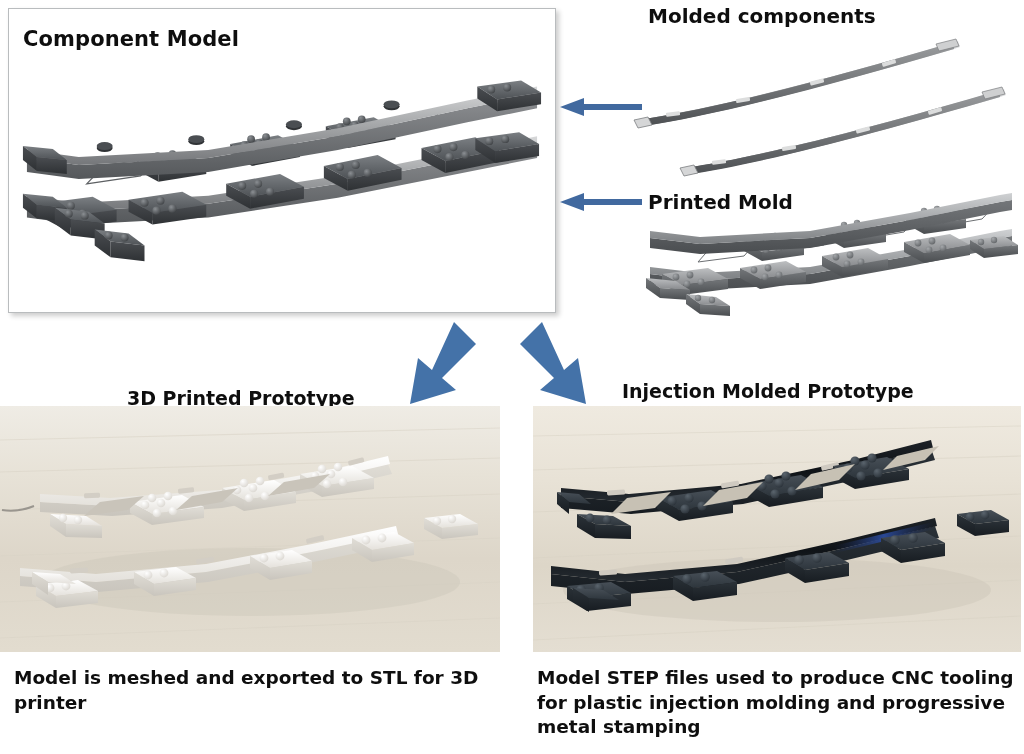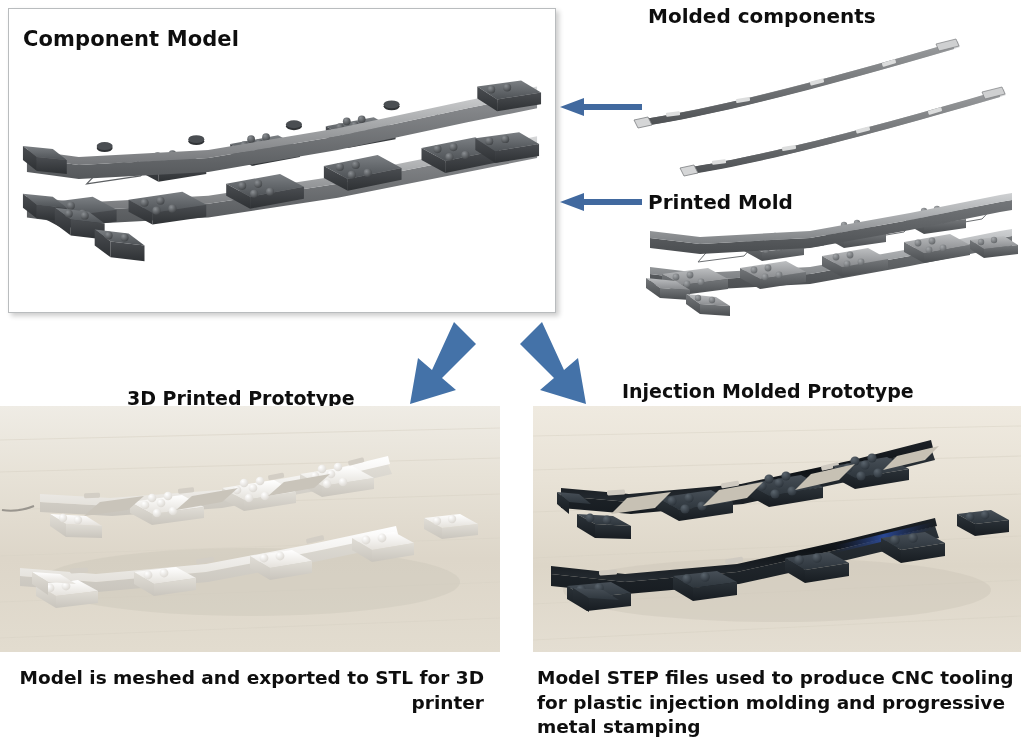--- a/index.html
+++ b/index.html
@@ -79,21 +79,21 @@
   .photo svg { display: block; width: 100%; height: 100%; }
 
   
   .caption {
     position: absolute;
     font-size: 18.5px;
     font-weight: 700;
     line-height: 1.33;
     color: #0e0e0e;
   }
-  #printed-caption { left: 14px; top: 666px; width: 470px; text-align: right; }
+  #printed-caption { left: 14px; top: 666px; width: 470px; }
   #molded-caption  { left: 537px; top: 666px; width: 490px; }
 </style>
 </head>
 <body>
 
 <div id="component-model-panel">
   <div id="component-model-title">Component Model</div>
 
   <div class="cad-stage">
     <svg class="cad-svg" viewBox="0 0 548 305" preserveAspectRatio="none" aria-hidden="true">

